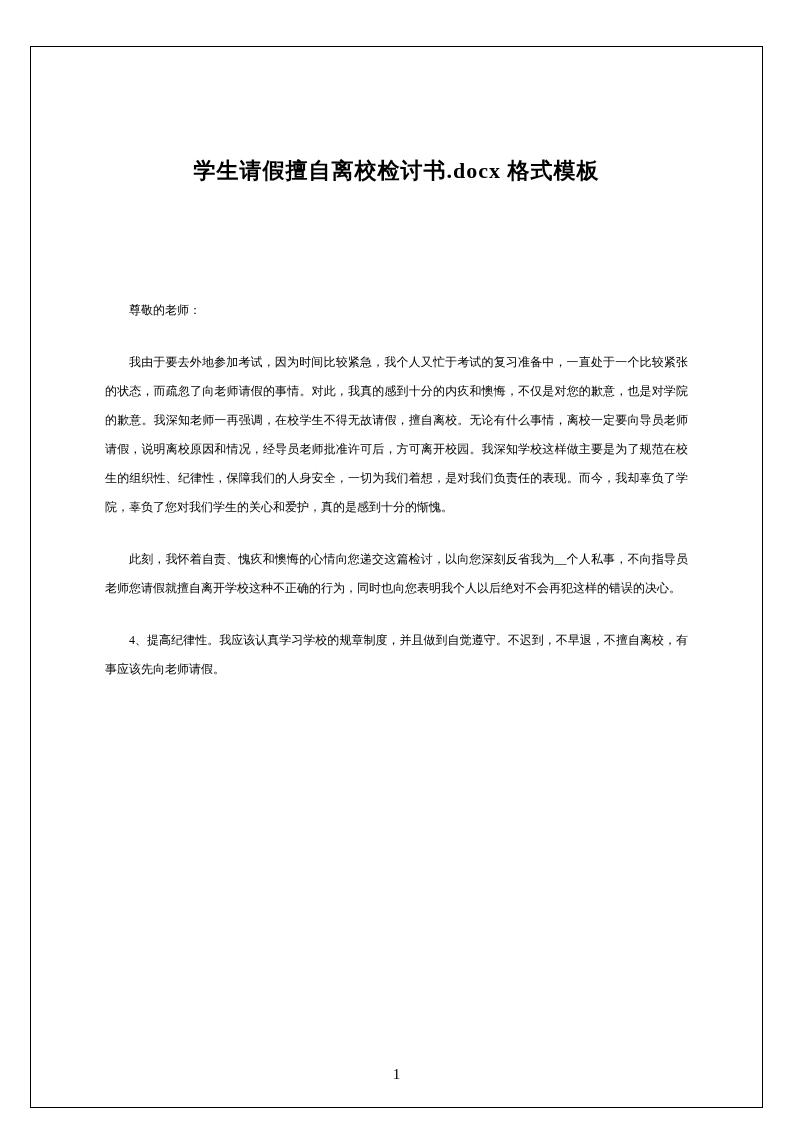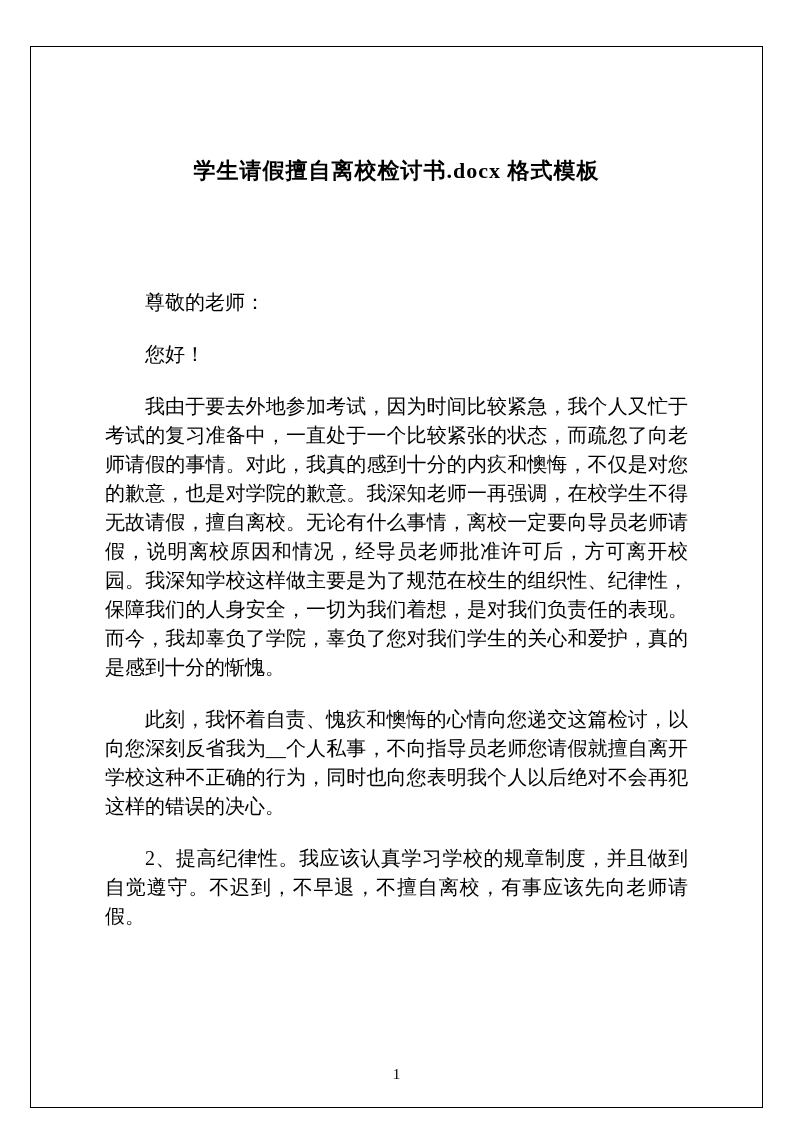--- a/index.html
+++ b/index.html
@@ -35,22 +35,22 @@
     text-align: center;
     font-size: 22px;
     font-weight: bold;
     letter-spacing: 1px;
     line-height: 30px;
   }
   .doc-body {
     position: absolute;
     left: 105px;
     right: 105px;
-    top: 272px;
-    font-size: 20px;
+    top: 280px;
+    font-size: 12px;
     line-height: 29px;
     text-align: justify;
   }
   .para {
     margin: 0 0 23px 0;
     text-indent: 2em;
     word-break: break-all;
   }
   .page-number {
     position: absolute;
@@ -65,21 +65,20 @@
 <body>
 
 <div class="page">
 
   <div class="page-frame"></div>
 
   <h1 class="doc-title">学生请假擅自离校检讨书.docx 格式模板</h1>
 
   <div class="doc-body">
     <p class="para">尊敬的老师：</p>
-    <p class="para">您好！</p>
     <p class="para">我由于要去外地参加考试，因为时间比较紧急，我个人又忙于考试的复习准备中，一直处于一个比较紧张的状态，而疏忽了向老师请假的事情。对此，我真的感到十分的内疚和懊悔，不仅是对您的歉意，也是对学院的歉意。我深知老师一再强调，在校学生不得无故请假，擅自离校。无论有什么事情，离校一定要向导员老师请假，说明离校原因和情况，经导员老师批准许可后，方可离开校园。我深知学校这样做主要是为了规范在校生的组织性、纪律性，保障我们的人身安全，一切为我们着想，是对我们负责任的表现。而今，我却辜负了学院，辜负了您对我们学生的关心和爱护，真的是感到十分的惭愧。</p>
     <p class="para">此刻，我怀着自责、愧疚和懊悔的心情向您递交这篇检讨，以向您深刻反省我为__个人私事，不向指导员老师您请假就擅自离开学校这种不正确的行为，同时也向您表明我个人以后绝对不会再犯这样的错误的决心。</p>
-    <p class="para">2、提高纪律性。我应该认真学习学校的规章制度，并且做到自觉遵守。不迟到，不早退，不擅自离校，有事应该先向老师请假。</p>
+    <p class="para">4、提高纪律性。我应该认真学习学校的规章制度，并且做到自觉遵守。不迟到，不早退，不擅自离校，有事应该先向老师请假。</p>
   </div>
 
   <div class="page-number">1</div>
 
 </div>
 
 </body></html>

